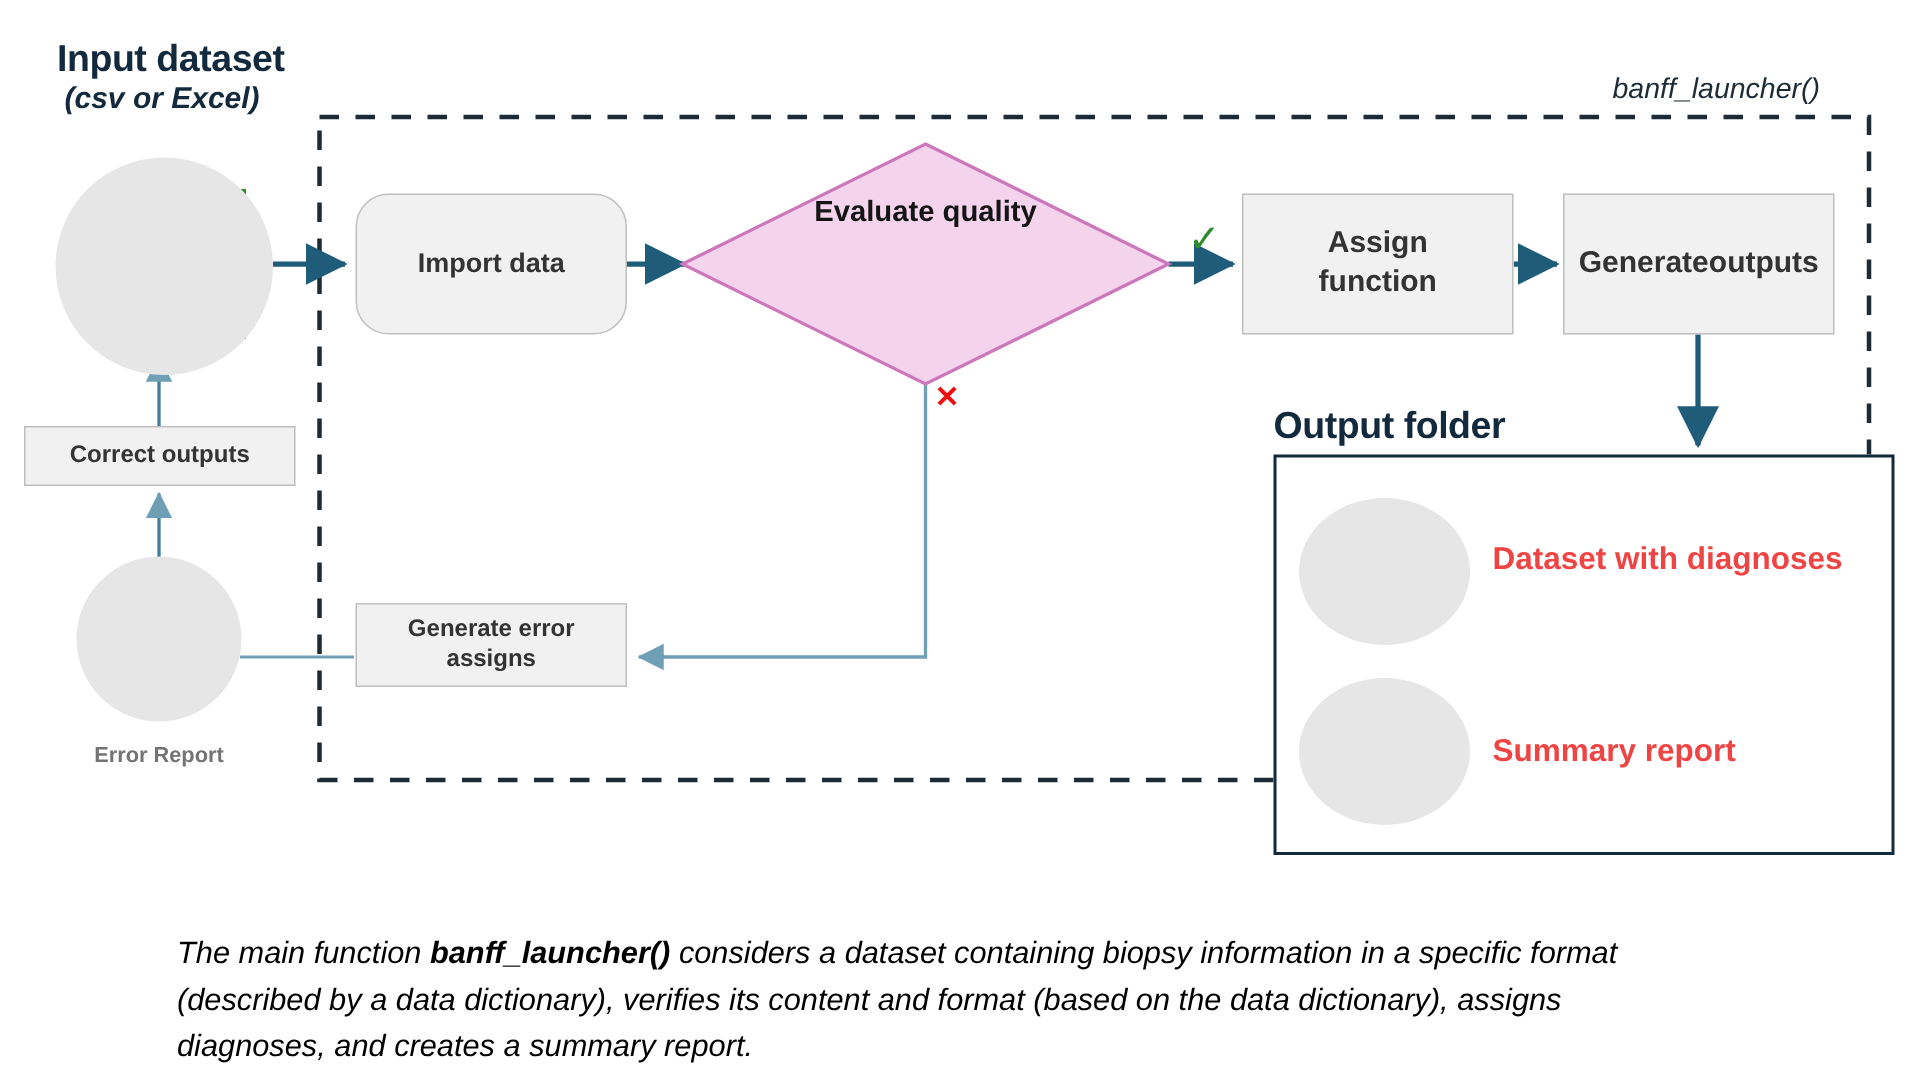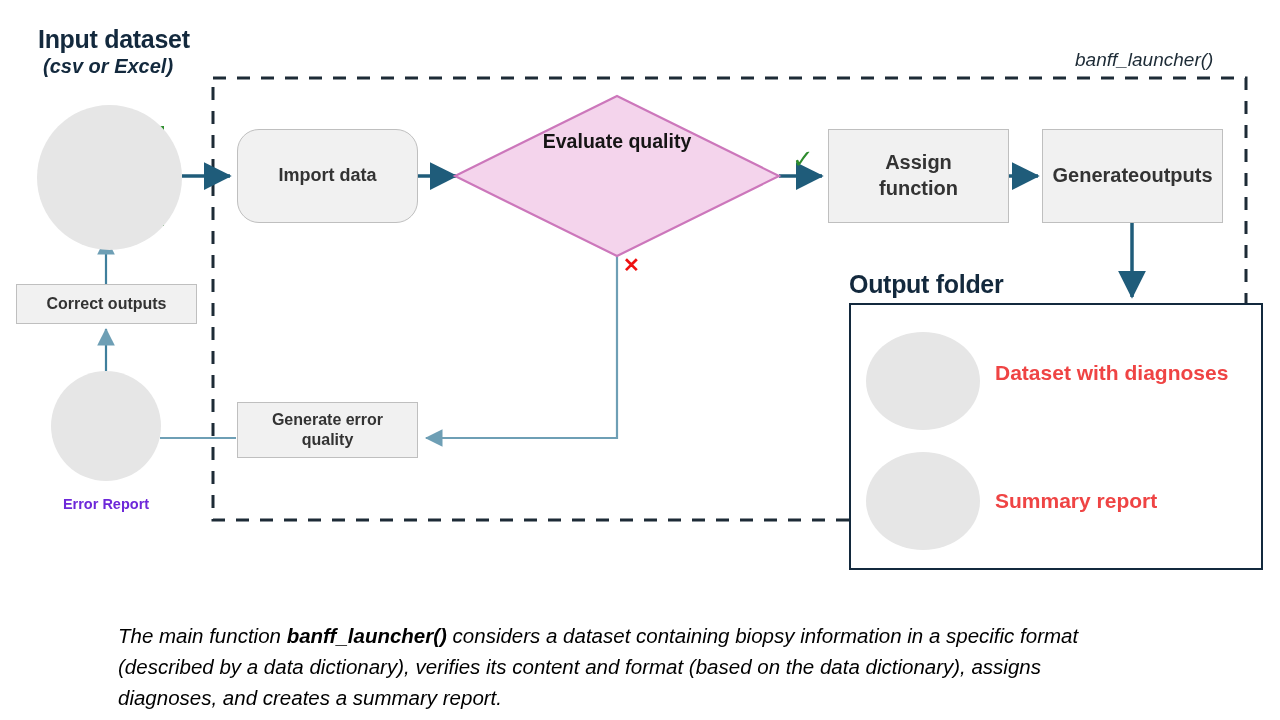--- a/index.html
+++ b/index.html
@@ -39,21 +39,21 @@
   }
   .launcher-label {
     font-size: 19px;
     font-style: italic;
     color: #1d2b36;
     white-space: nowrap;
   }
   .small-caption {
     font-size: 14.5px;
     font-weight: bold;
-    color: #6d28d9;
+    color: #737373;
     white-space: nowrap;
   }
   .out-item-label {
     font-size: 21px;
     font-weight: bold;
     color: #ef4444;
     white-space: nowrap;
   }
 
   
@@ -258,21 +258,21 @@
   <span>outputs</span>
 </div>
 
 <div class="abs proc sm" style="left:16px; top:284px; width:181px; height:40px;">Correct outputs</div>
 
 <div class="abs icon-circle" style="left:51px; top:371px; width:110px; height:110px;"></div>
 <div class="abs small-caption" style="left:53px; top:496px; width:106px; text-align:center;">Error Report</div>
 
 <div class="abs proc sm" style="left:237px; top:402px; width:181px; height:56px; flex-direction:column;">
   <span>Generate error</span>
-  <span>quality</span>
+  <span>assigns</span>
 </div>
 
 <div class="abs hdr-title" style="left:849px; top:270px;">Output folder</div>
 <div class="abs out-box" style="left:849px; top:303px; width:414px; height:267px;"></div>
 
 <div class="abs icon-circle" style="left:866px; top:332px; width:114px; height:98px; border-radius:50%;"></div>
 <div class="abs out-item-label" style="left:995px; top:361px;">Dataset with diagnoses</div>
 
 <div class="abs icon-circle" style="left:866px; top:452px; width:114px; height:98px; border-radius:50%;"></div>
 <div class="abs out-item-label" style="left:995px; top:489px;">Summary report</div>

